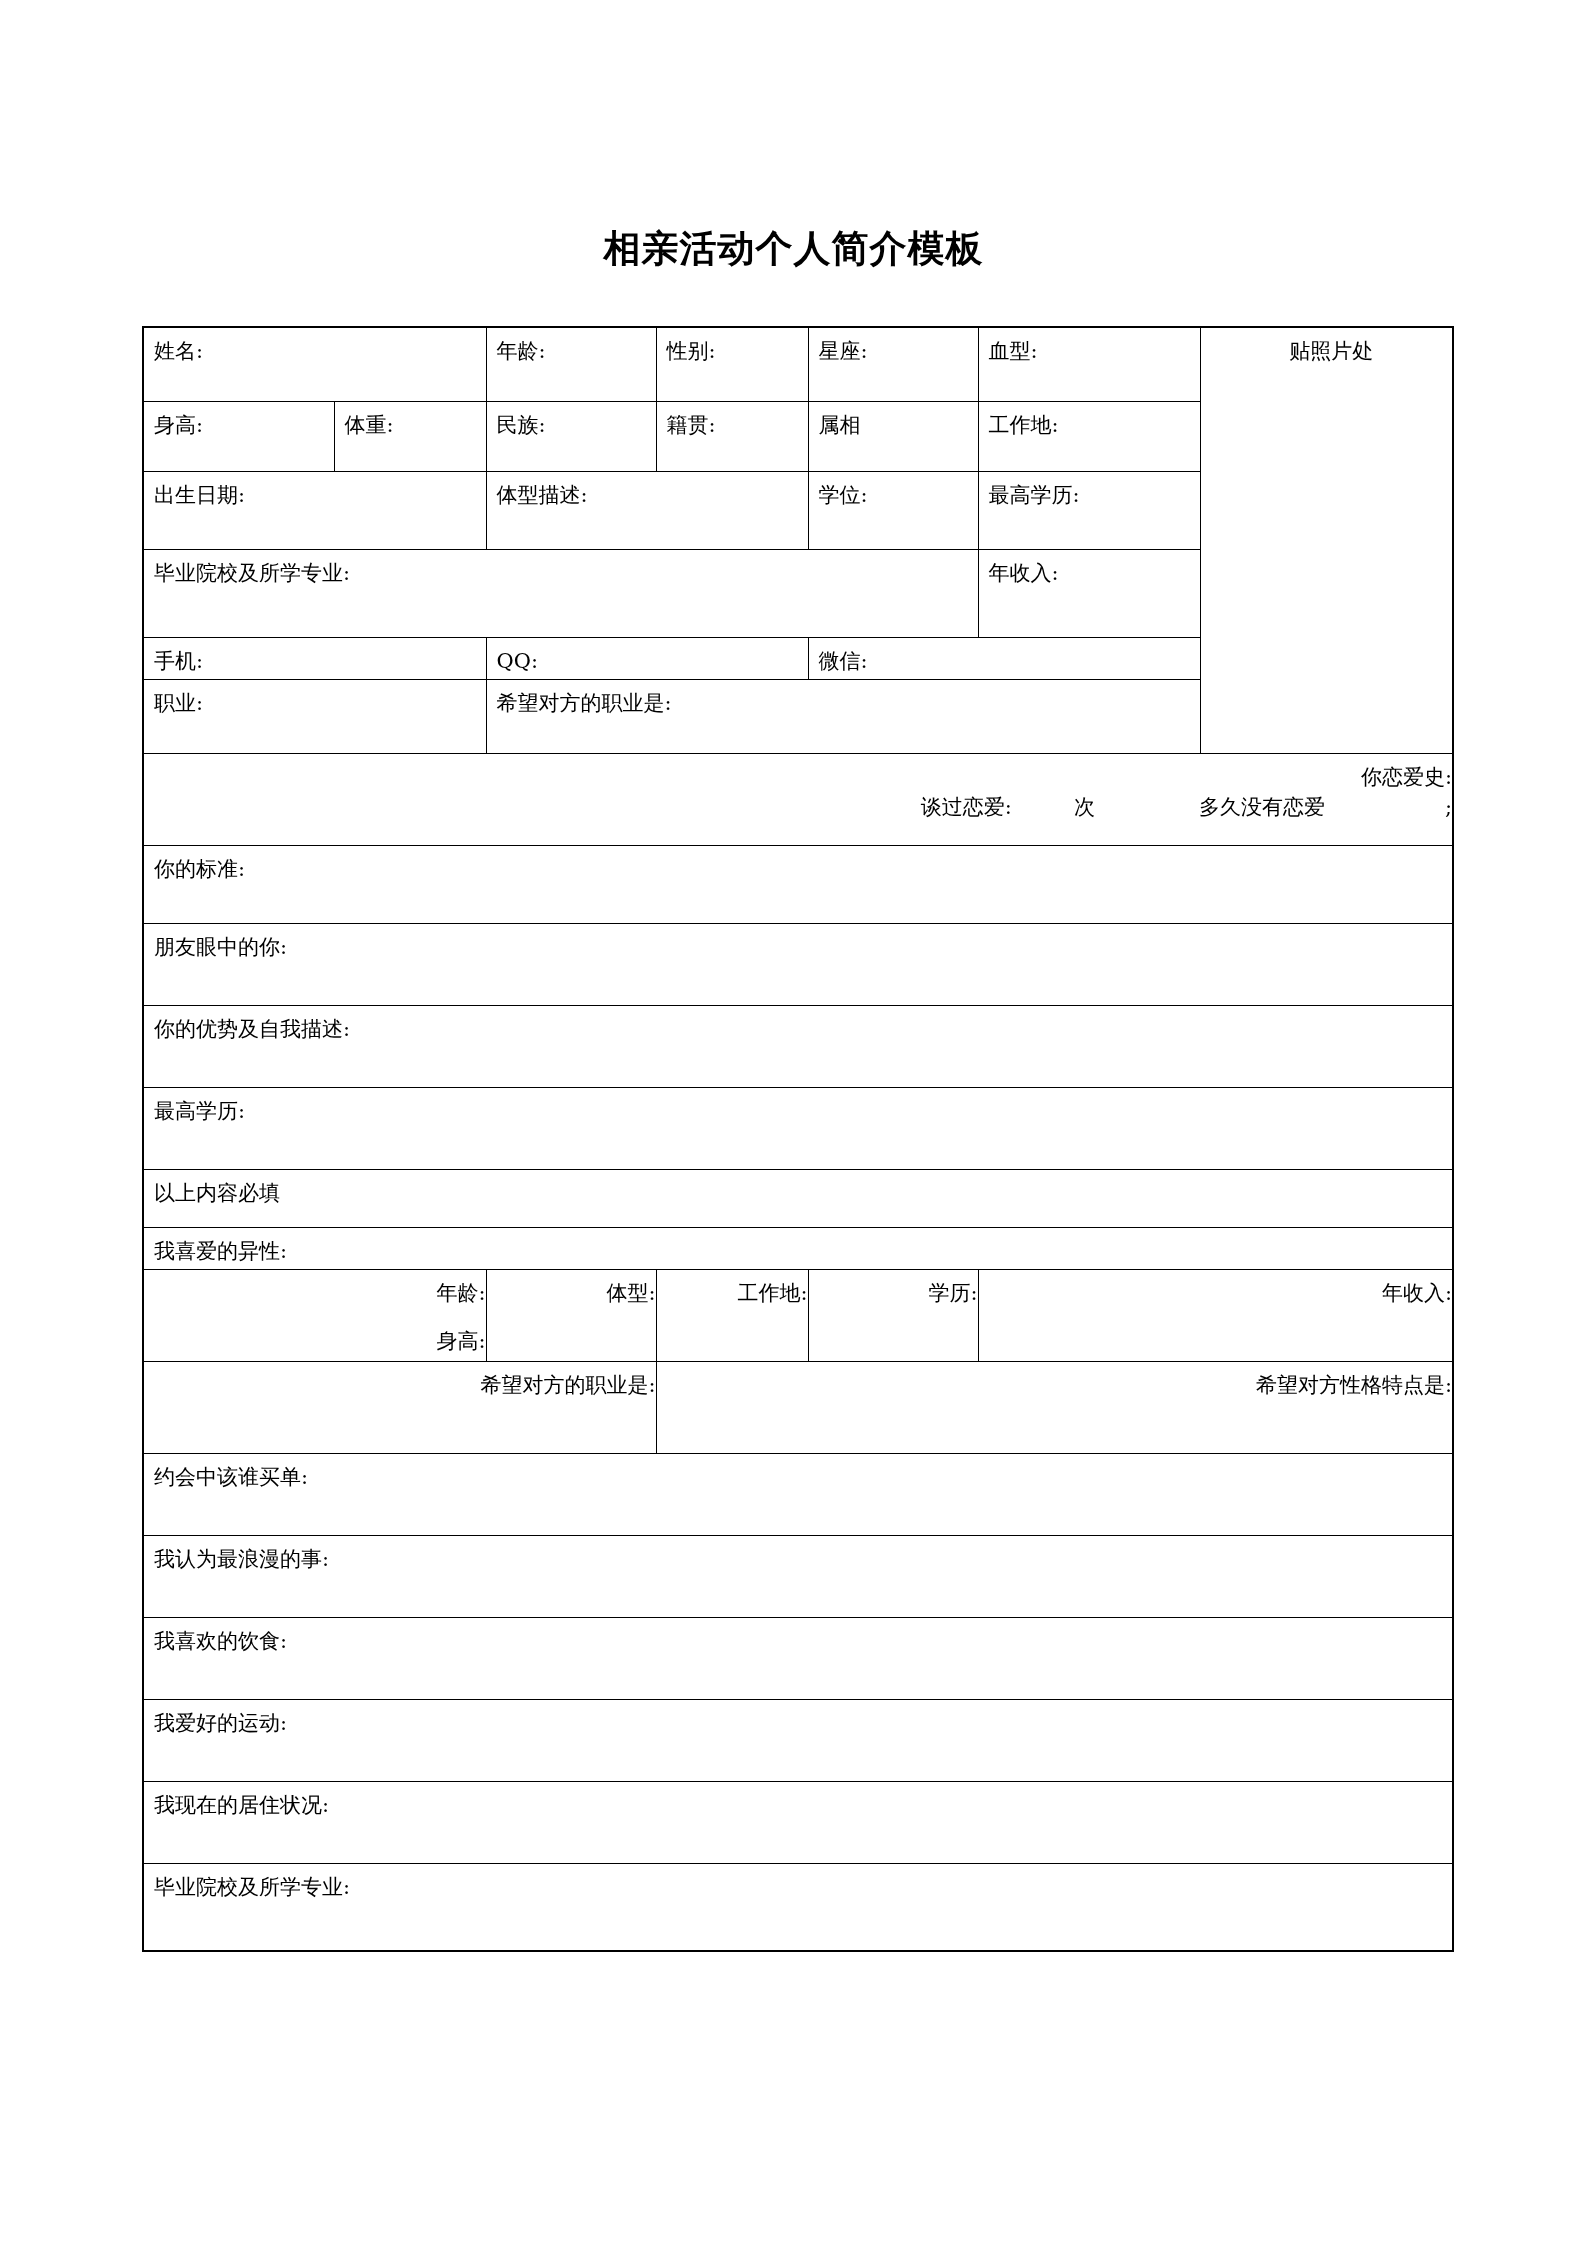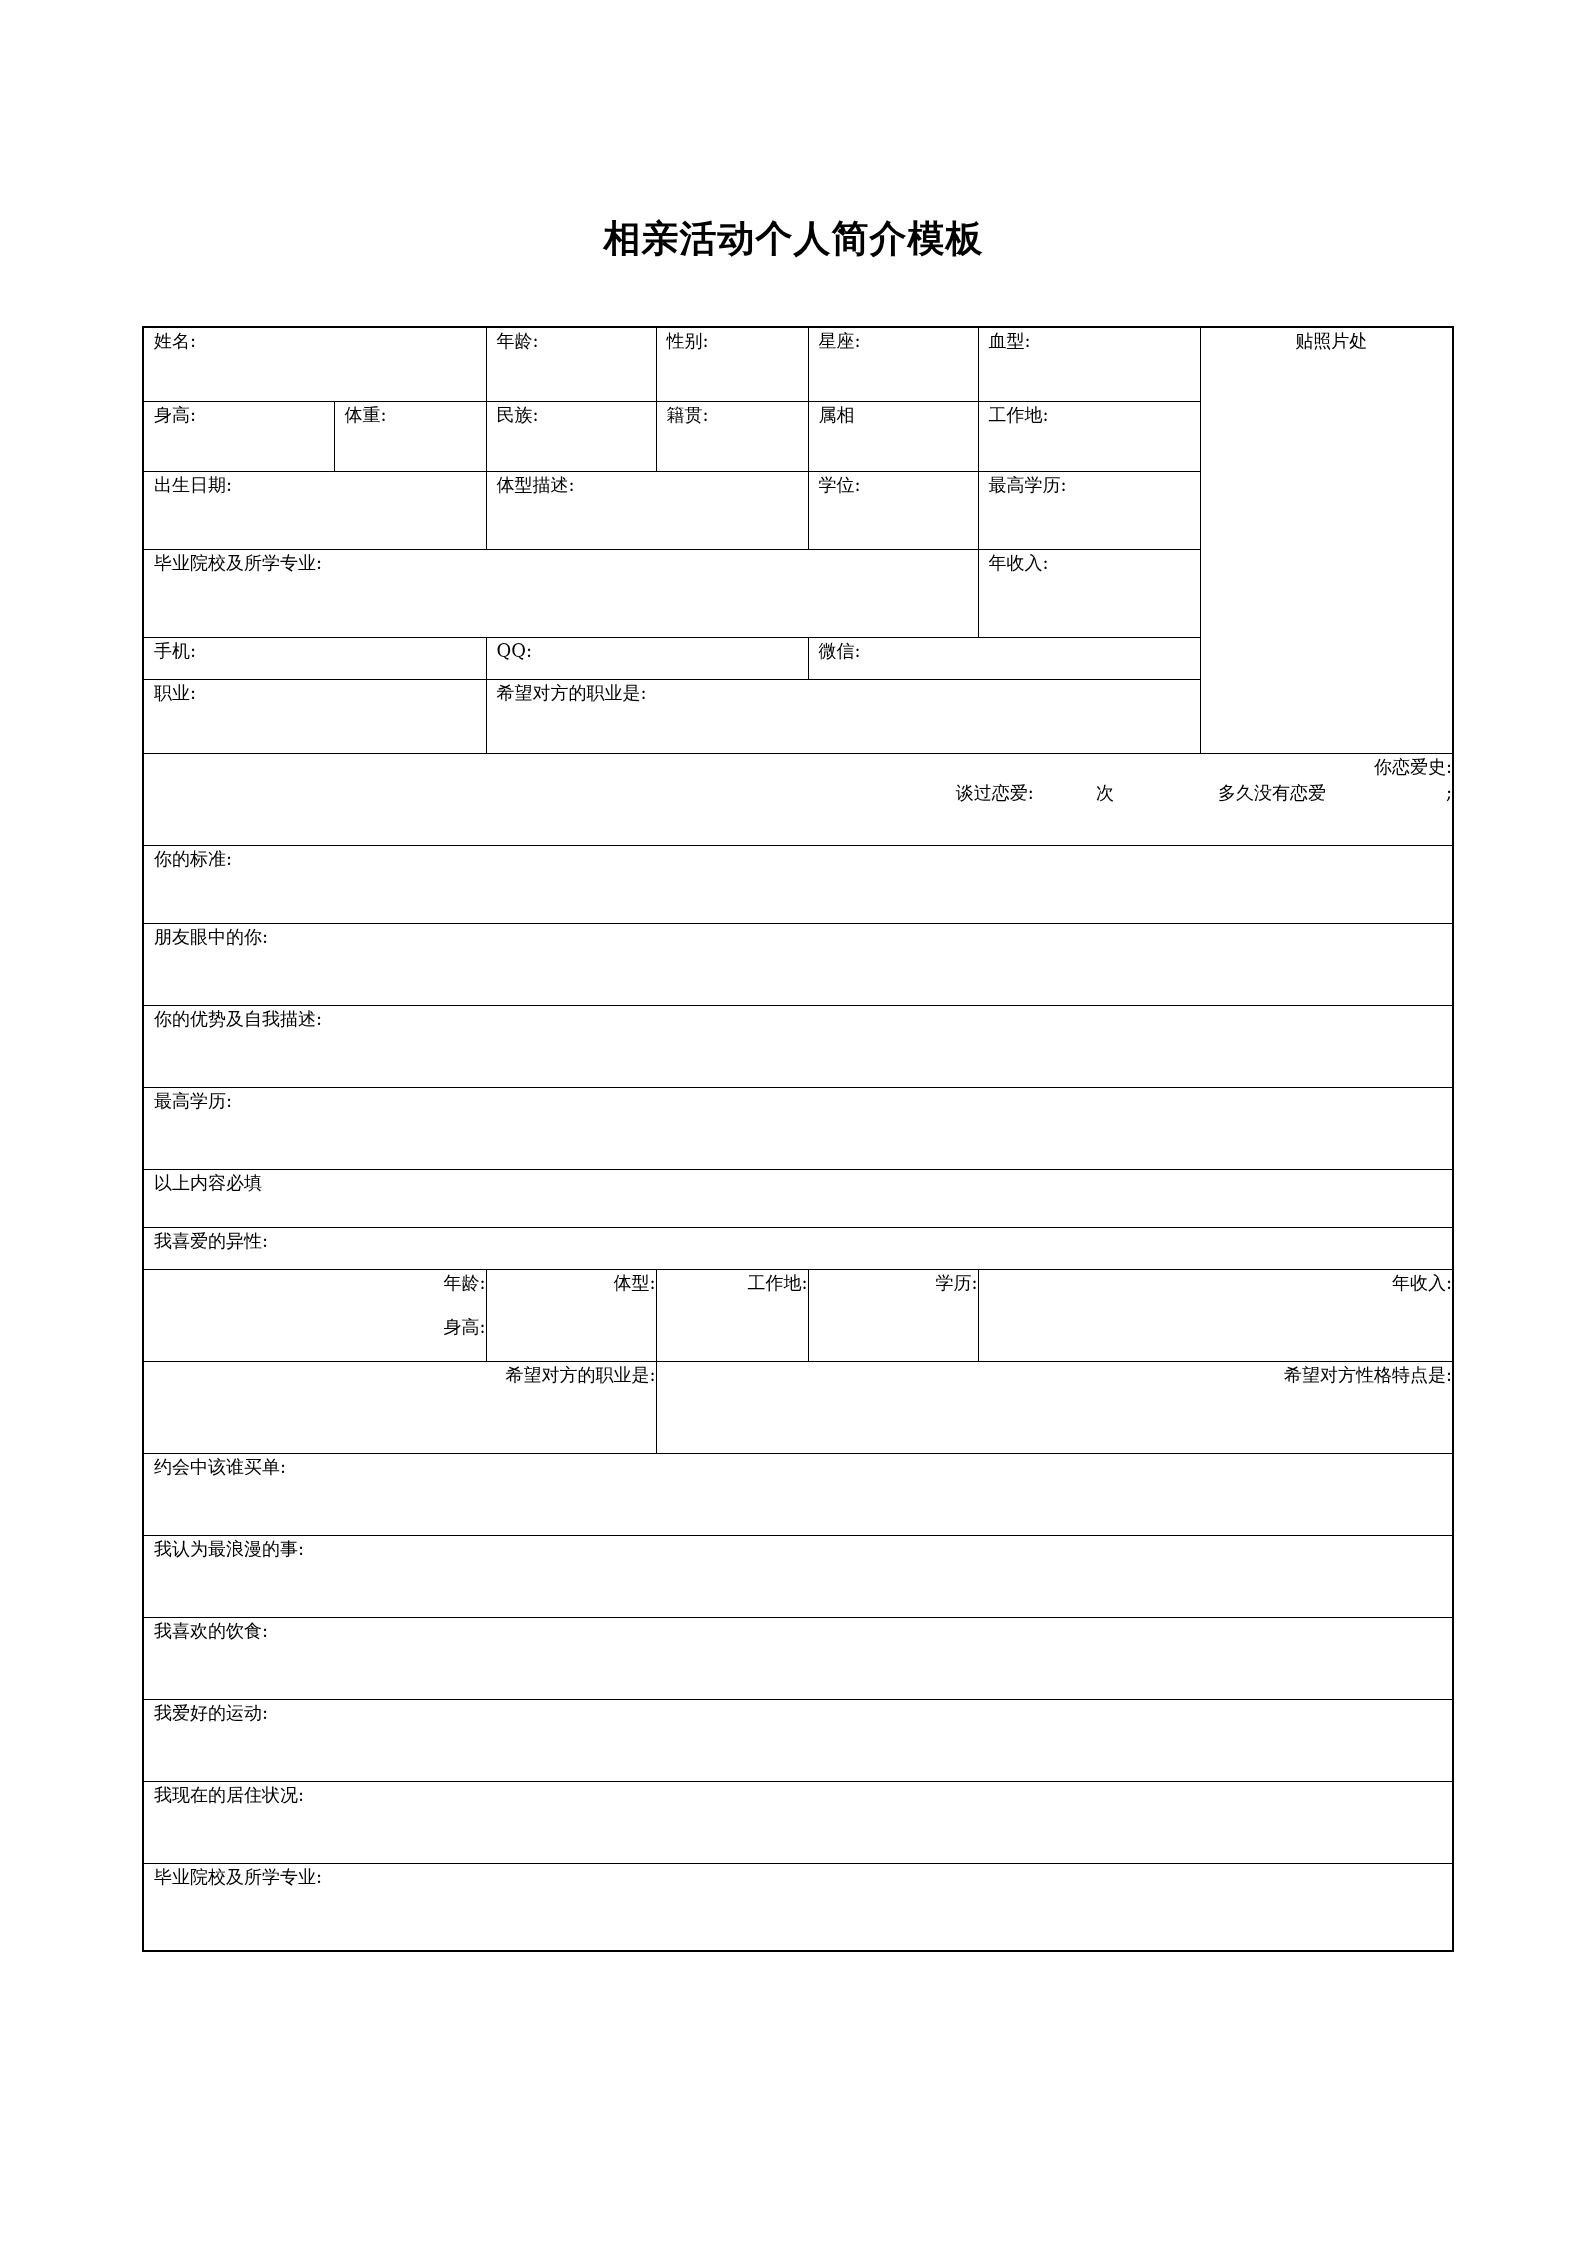--- a/index.html
+++ b/index.html
@@ -10,42 +10,42 @@
     -webkit-font-smoothing:antialiased;
   }
   .page{
     position:relative;
     width:1587px;height:2245px;
     background:#fff;
     box-sizing:border-box;
   }
   .title{
     position:absolute;
-    top:214px;left:0;width:1587px;
+    top:224px;left:0;width:1587px;
     text-align:center;
     font-size:37px;
     font-weight:bold;
     letter-spacing:1px;
     font-family:Liberation Mono, monospace;
   }
   .tbl-wrap{
     position:absolute;
     left:142px;top:326px;
     width:1310px;
   }
   table.form{
     border-collapse:collapse;
     width:1310px;
     table-layout:fixed;
   }
   table.form td{
     border:1px solid #000;
     vertical-align:top;
-    padding:0 0 0 10px;
-    font-size:18px;
+    padding:8px 0 0 10px;
+    font-size:21px;
     line-height:1.45;
     font-family:"DejaVu Serif","Liberation Serif",serif;
     box-sizing:border-box;
   }
   
   table.form{border:2px solid #000;}
   td.thick-top{border-top:2px solid #000;}
   td.thick-bottom{border-bottom:2px solid #000;}
   td.thick-left{border-left:2px solid #000;}
   td.thick-right{border-right:2px solid #000;}

